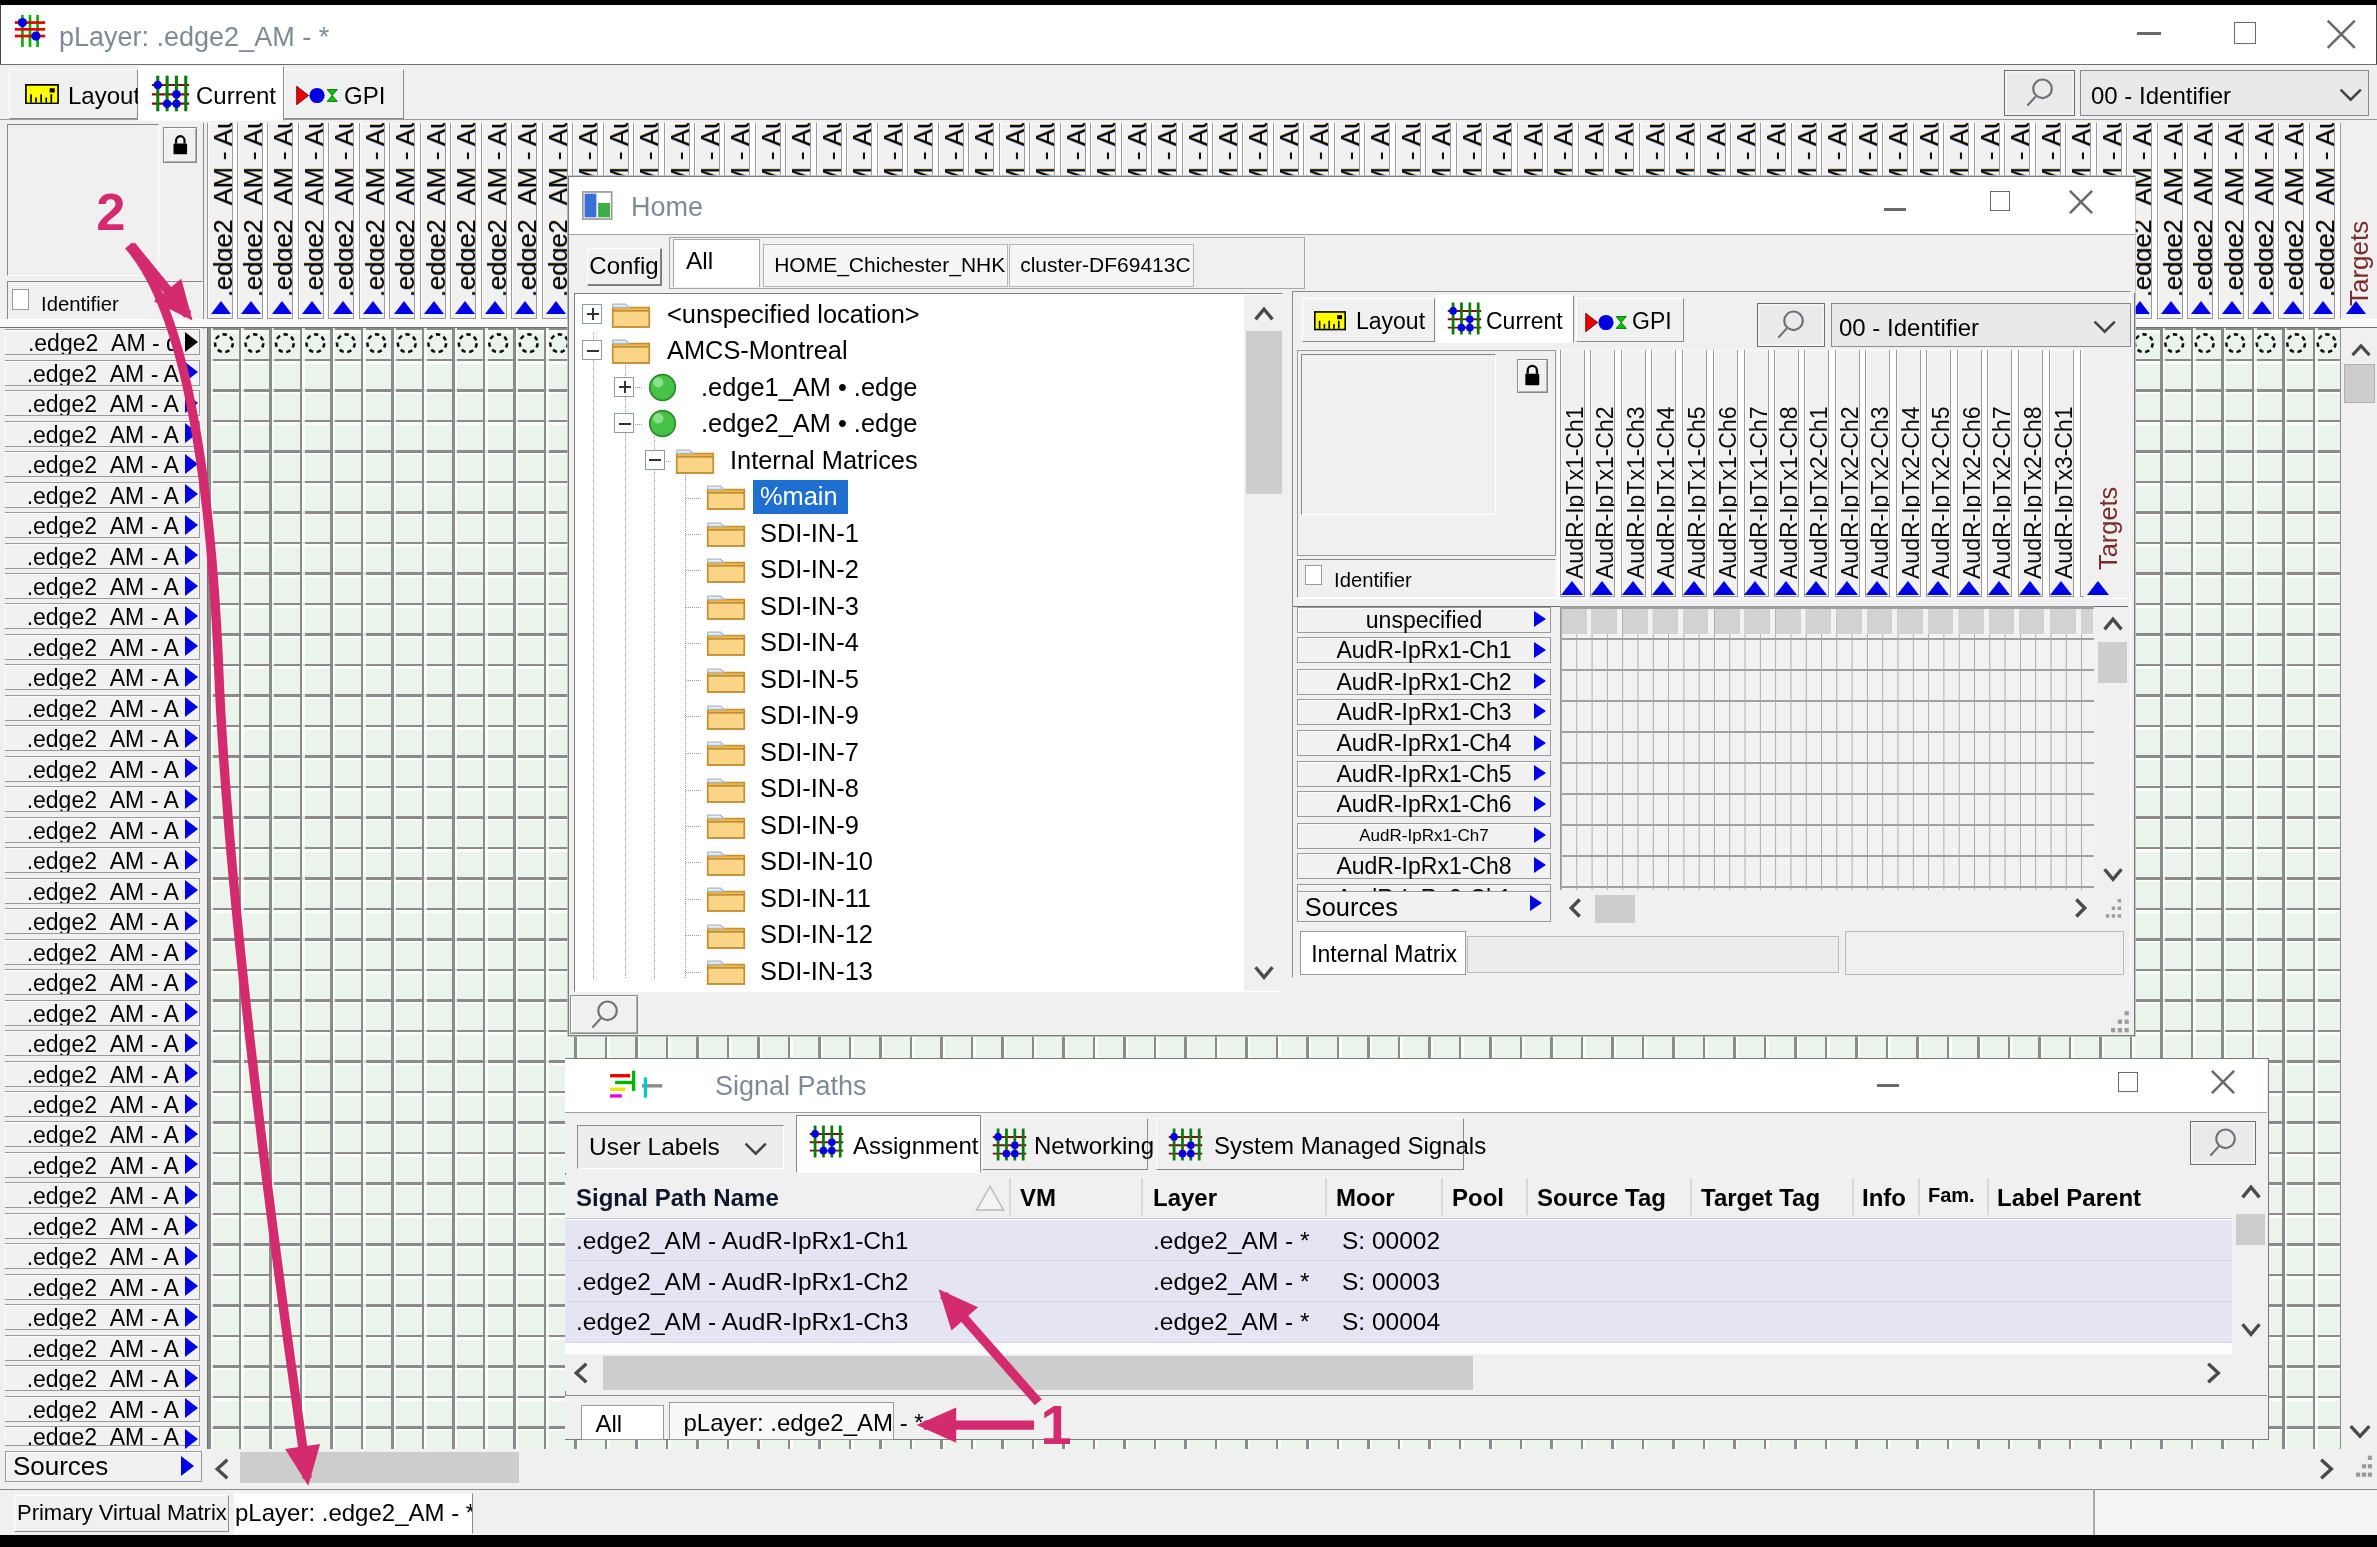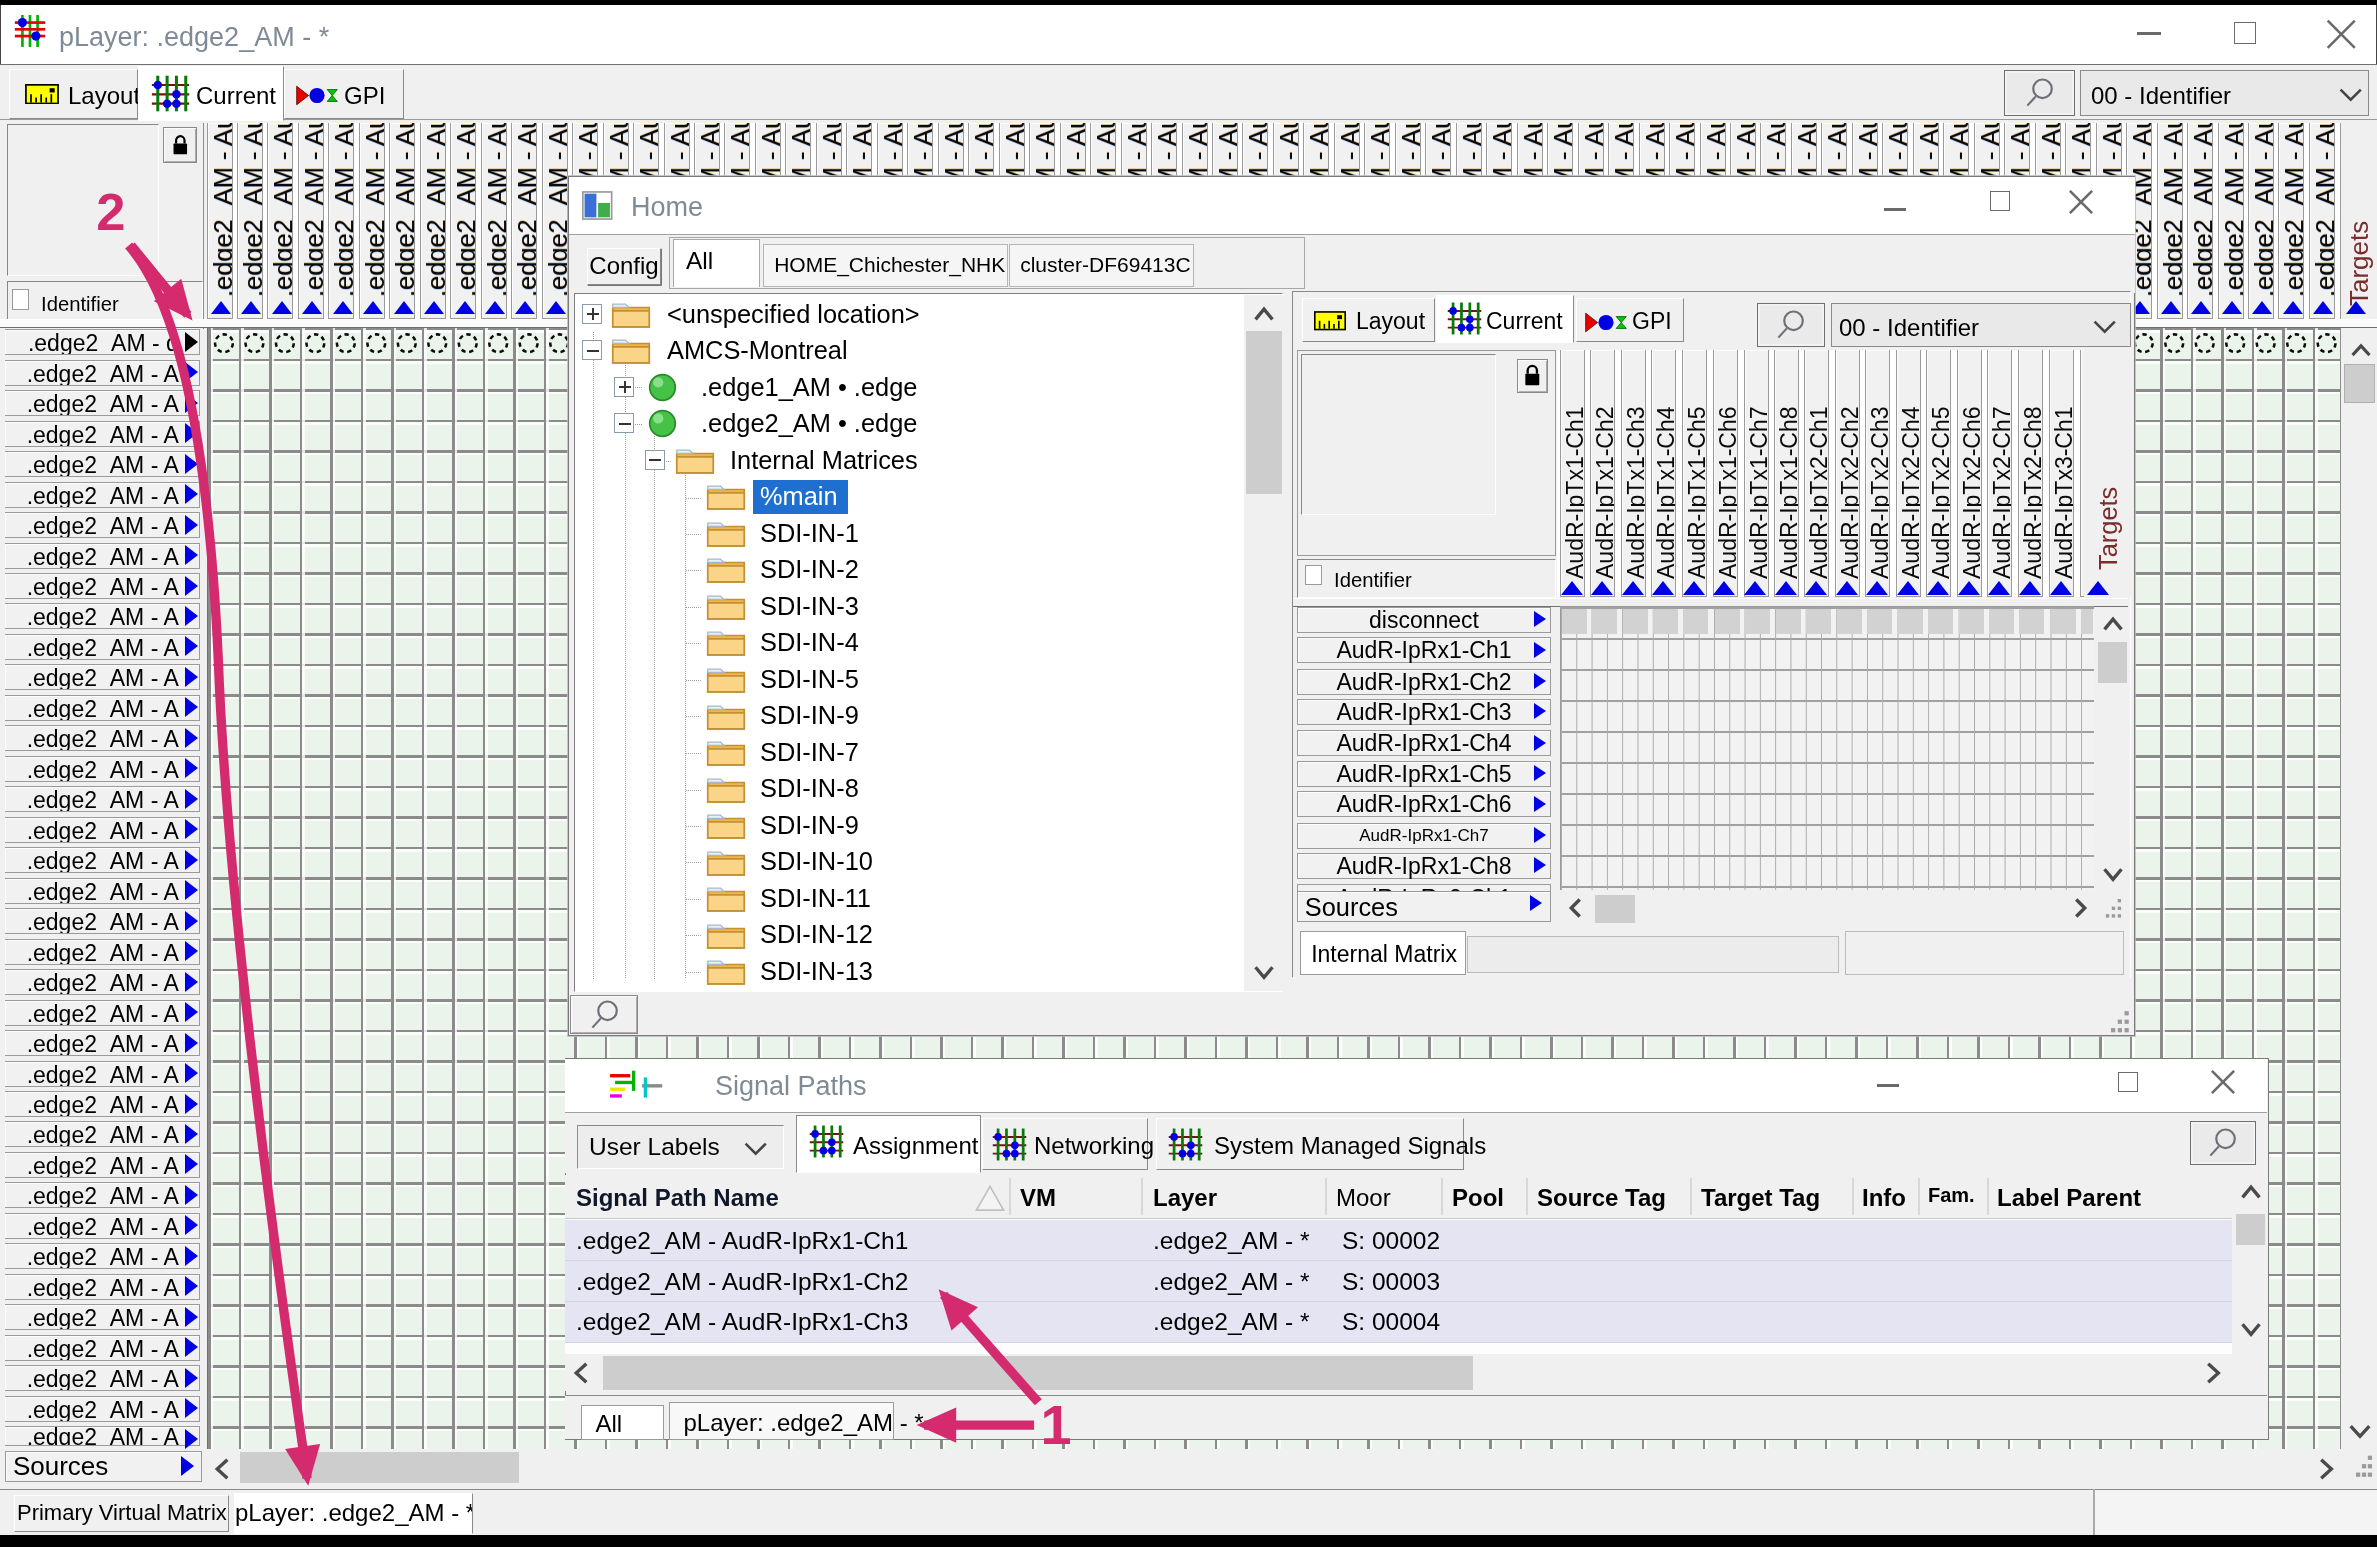--- a/index.html
+++ b/index.html
@@ -891,21 +891,21 @@
 <div class="tri-up" style="left:2019px;top:581px;border-left-width:11px;border-right-width:11px;border-bottom-width:14.4px"></div>
 <div class="hdrcell" style="left:2049px;top:350px;width:25.4px;height:247px">
     <span class="vtext" style="left:0.8px;top:229px;font-size:23px;text-shadow:none">AudR-IpTx3-Ch1</span>
   </div>
 <div class="tri-up" style="left:2050px;top:581px;border-left-width:11px;border-right-width:11px;border-bottom-width:14.4px"></div>
 <div class="hdrcell" style="left:2080px;top:350px;width:15.2px;height:247px"></div>
 <div class="abs" style="left:2084px;top:350px;width:47px;height:247px;background:#f0f0f0"></div>
 <span class="vtext" style="left:2094px;top:570px;font-size:25.4px;color:#7a2d2d;text-shadow:none">Targets</span>
 <div class="tri-up" style="left:2087px;top:581px;border-left-width:11px;border-right-width:11px;border-bottom-width:14.4px"></div>
 <div class="abs" style="left:1293px;top:598px;width:835px;height:8.5px;background:#f0f0f0;border-top:0.8px solid #fff;border-bottom:1.7px solid #6f6f6f"></div>
-<div class="abs" style="left:1297px;top:607px;width:254px;height:26px;background:#f1f1f1;border:0.8px solid #9a9a9a;box-shadow:inset 0.8px 0.8px 0 #fff;font-size:23px;text-align:center;line-height:24.5px;color:#000">disconnect</div>
+<div class="abs" style="left:1297px;top:607px;width:254px;height:26px;background:#f1f1f1;border:0.8px solid #9a9a9a;box-shadow:inset 0.8px 0.8px 0 #fff;font-size:23px;text-align:center;line-height:24.5px;color:#000">unspecified</div>
 <div class="tri-right" style="left:1534px;top:611px;border-top-width:8.5px;border-bottom-width:8.5px;border-left-width:12px"></div>
 <div class="abs" style="left:1297px;top:637px;width:254px;height:26px;background:#f1f1f1;border:0.8px solid #9a9a9a;box-shadow:inset 0.8px 0.8px 0 #fff;font-size:23px;text-align:center;line-height:24.5px;color:#000">AudR-IpRx1-Ch1</div>
 <div class="tri-right" style="left:1534px;top:642px;border-top-width:8.5px;border-bottom-width:8.5px;border-left-width:12px"></div>
 <div class="abs" style="left:1297px;top:669px;width:254px;height:26px;background:#f1f1f1;border:0.8px solid #9a9a9a;box-shadow:inset 0.8px 0.8px 0 #fff;font-size:23px;text-align:center;line-height:24.5px;color:#000">AudR-IpRx1-Ch2</div>
 <div class="tri-right" style="left:1534px;top:673px;border-top-width:8.5px;border-bottom-width:8.5px;border-left-width:12px"></div>
 <div class="abs" style="left:1297px;top:699px;width:254px;height:26px;background:#f1f1f1;border:0.8px solid #9a9a9a;box-shadow:inset 0.8px 0.8px 0 #fff;font-size:23px;text-align:center;line-height:24.5px;color:#000">AudR-IpRx1-Ch3</div>
 <div class="tri-right" style="left:1534px;top:703px;border-top-width:8.5px;border-bottom-width:8.5px;border-left-width:12px"></div>
 <div class="abs" style="left:1297px;top:730px;width:254px;height:26px;background:#f1f1f1;border:0.8px solid #9a9a9a;box-shadow:inset 0.8px 0.8px 0 #fff;font-size:23px;text-align:center;line-height:24.5px;color:#000">AudR-IpRx1-Ch4</div>
 <div class="tri-right" style="left:1534px;top:735px;border-top-width:8.5px;border-bottom-width:8.5px;border-left-width:12px"></div>
 <div class="abs" style="left:1297px;top:761px;width:254px;height:26px;background:#f1f1f1;border:0.8px solid #9a9a9a;box-shadow:inset 0.8px 0.8px 0 #fff;font-size:23px;text-align:center;line-height:24.5px;color:#000">AudR-IpRx1-Ch5</div>
@@ -1058,21 +1058,21 @@
     <circle cx="22" cy="14" r="11" fill="none" stroke="#6f6f78" stroke-width="2.6"></circle>
     <line x1="14" y1="23" x2="4" y2="34" stroke="#6f6f78" stroke-width="2.6"></line>
   </svg>
 <div class="abs" style="left:565px;top:1175px;width:1667px;height:44px;background:#f0f0f0;border-bottom:1.7px solid #c7c7c7"></div>
 <div class="abs" style="left:576px;top:1184px;font-size:24px;font-weight:bold;color:#0f172a;white-space:nowrap">Signal Path Name</div>
 <div class="abs" style="left:1009px;top:1178px;width:1.7px;height:37px;background:#d8d8d8"></div>
 <div class="abs" style="left:1020px;top:1184px;font-size:24px;font-weight:bold;color:#000;white-space:nowrap">VM</div>
 <div class="abs" style="left:1141px;top:1178px;width:1.7px;height:37px;background:#d8d8d8"></div>
 <div class="abs" style="left:1153px;top:1184px;font-size:24px;font-weight:bold;color:#000;white-space:nowrap">Layer</div>
 <div class="abs" style="left:1325px;top:1178px;width:1.7px;height:37px;background:#d8d8d8"></div>
-<div class="abs" style="left:1336px;top:1184px;font-size:24px;font-weight:normal;color:#000;white-space:nowrap">Moor</div>
+<div class="abs" style="left:1336px;top:1184px;font-size:24px;font-weight:bold;color:#000;white-space:nowrap">Moor</div>
 <div class="abs" style="left:1441px;top:1178px;width:1.7px;height:37px;background:#d8d8d8"></div>
 <div class="abs" style="left:1452px;top:1184px;font-size:24px;font-weight:bold;color:#000;white-space:nowrap">Pool</div>
 <div class="abs" style="left:1526px;top:1178px;width:1.7px;height:37px;background:#d8d8d8"></div>
 <div class="abs" style="left:1537px;top:1184px;font-size:24px;font-weight:bold;color:#000;white-space:nowrap">Source Tag</div>
 <div class="abs" style="left:1690px;top:1178px;width:1.7px;height:37px;background:#d8d8d8"></div>
 <div class="abs" style="left:1701px;top:1184px;font-size:24px;font-weight:bold;color:#000;white-space:nowrap">Target Tag</div>
 <div class="abs" style="left:1852px;top:1178px;width:1.7px;height:37px;background:#d8d8d8"></div>
 <div class="abs" style="left:1862px;top:1184px;font-size:24px;font-weight:bold;color:#000;white-space:nowrap">Info</div>
 <div class="abs" style="left:1918px;top:1178px;width:1.7px;height:37px;background:#d8d8d8"></div>
 <div class="abs" style="left:1928px;top:1184px;font-size:20px;font-weight:bold;color:#000;white-space:nowrap">Fam.</div>

